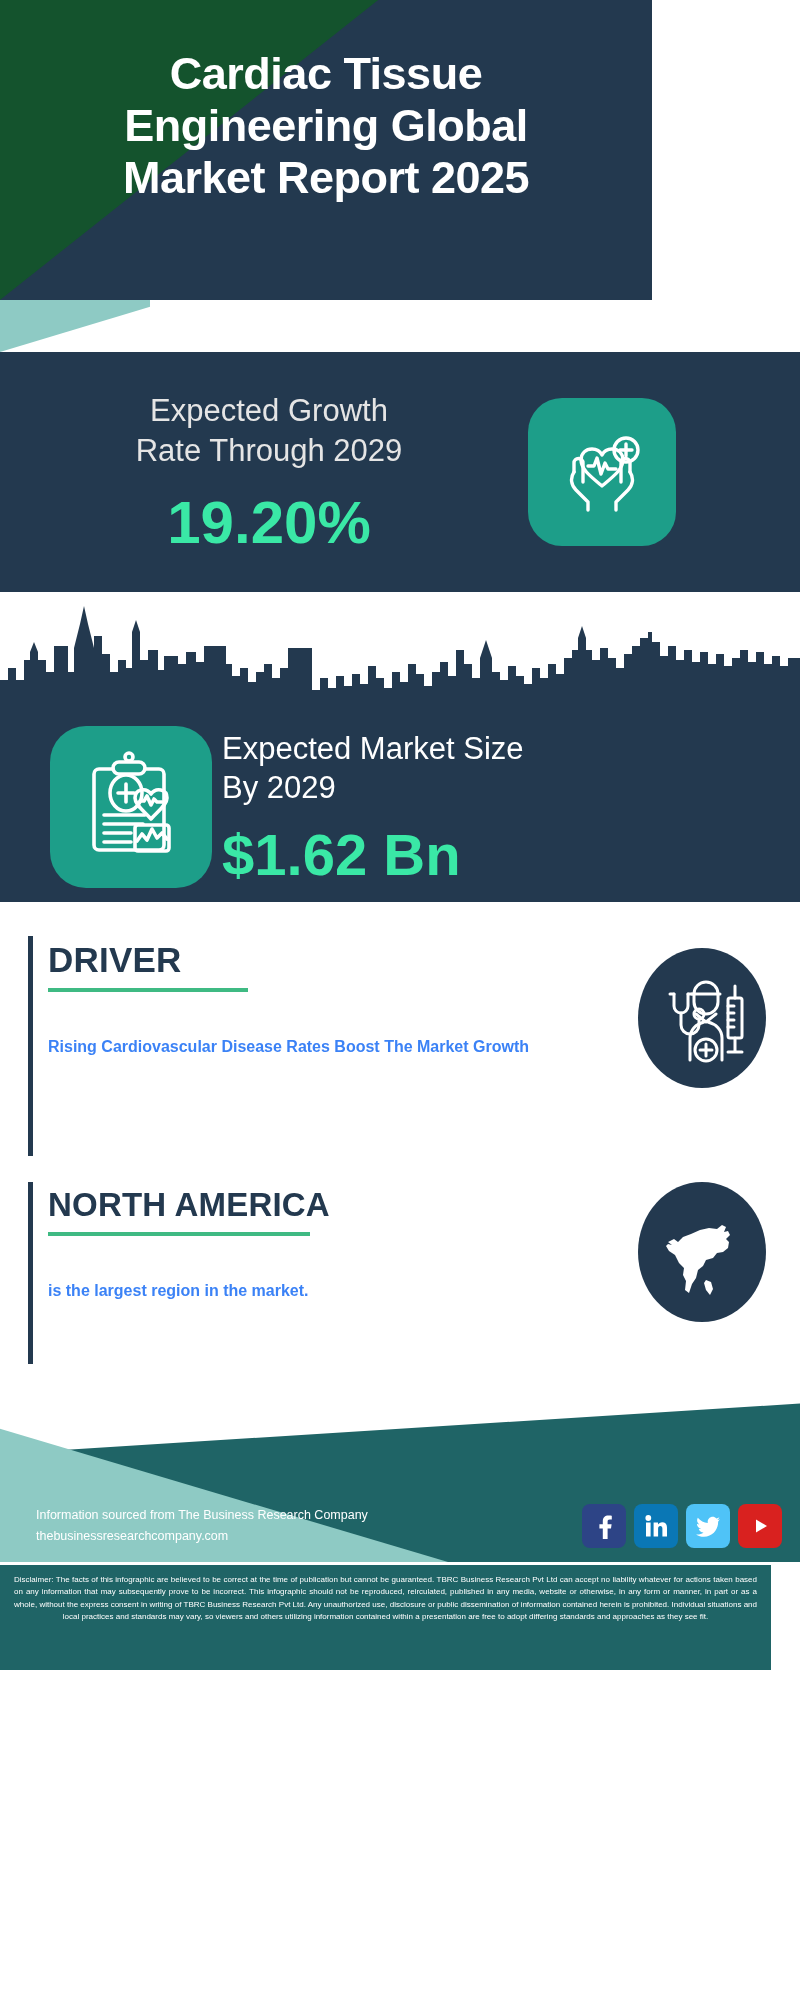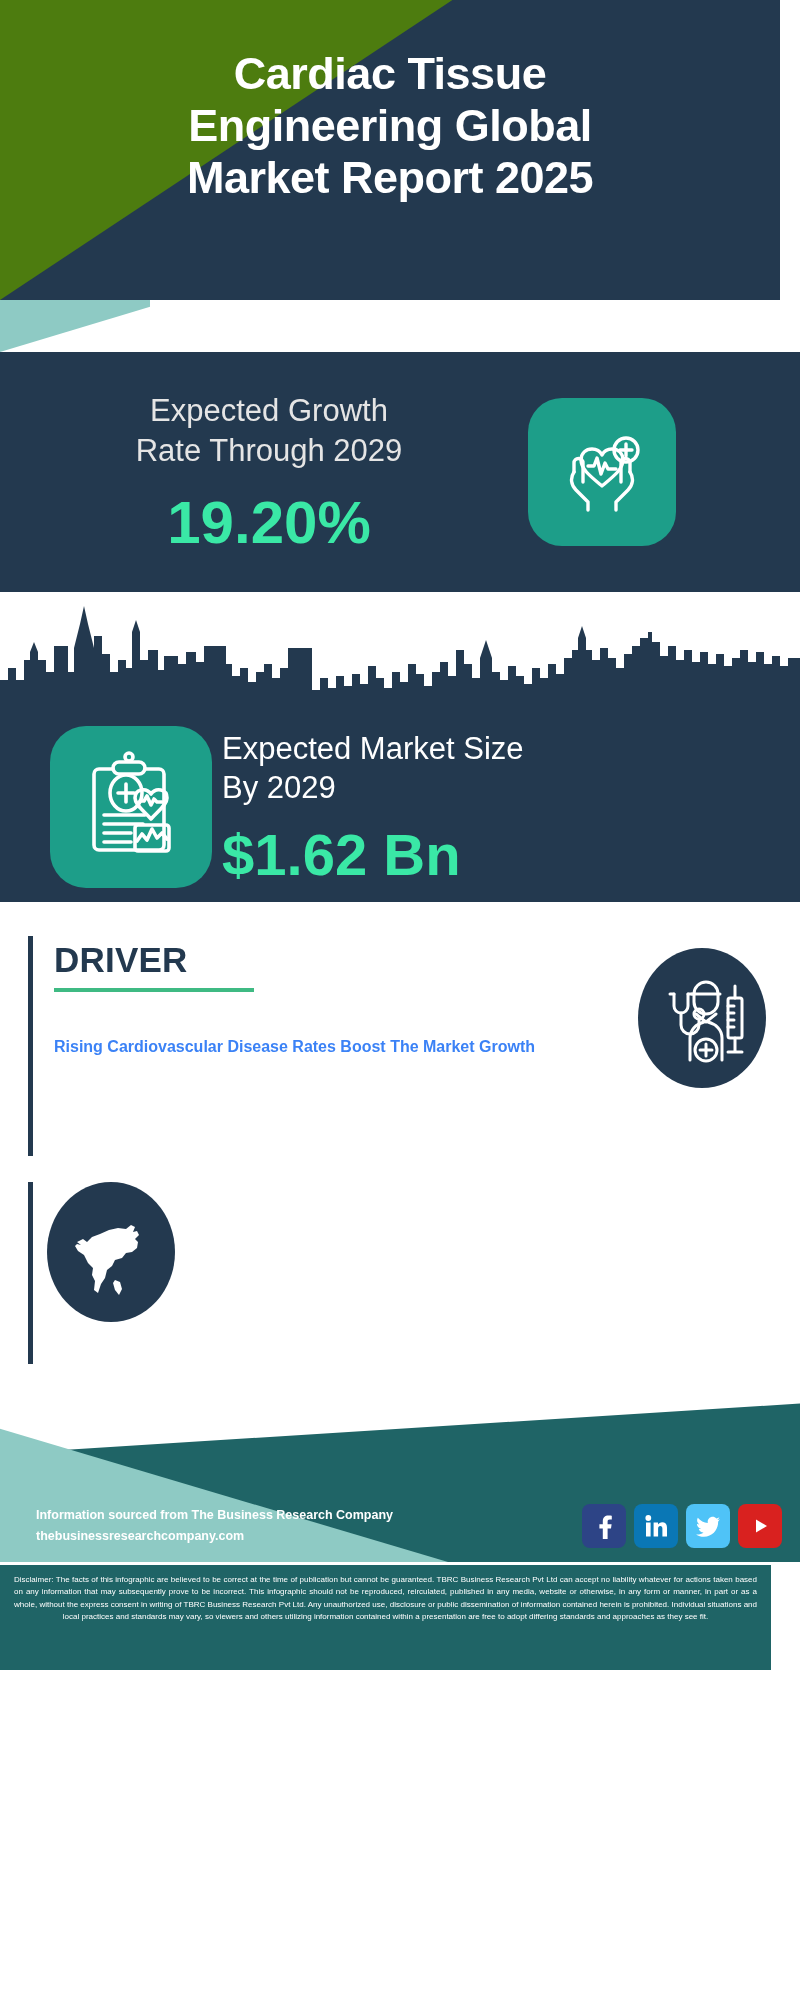--- a/index.html
+++ b/index.html
@@ -7,22 +7,22 @@
   body {
     font-family:"Liberation Sans", sans-serif;
     background:#ffffff;
     width:800px; height:2000px;
     position:relative; overflow:hidden;
   }
   .page { position:relative; width:800px; height:2000px; }
 
   
   .header {
-    position:relative; width:780px; height:300px;
-    background:#4d7c0f; overflow:hidden;
+    position:relative; width:652px; height:300px;
+    background:#14532d; overflow:hidden;
   }
   .header .diag {
     position:absolute; inset:0;
     background:#23394f;
     clip-path:polygon(100% 0, 100% 100%, 0 100%, 58% 0);
   }
   .header-title {
     position:absolute; left:0; right:0; top:48px;
     text-align:center; z-index:5;
     color:#ffffff;
@@ -83,42 +83,42 @@
   .market-label { color:#ffffff; font-size:31px; line-height:1.26; }
   .market-value { color:#3ae8a6; font-size:58px; font-weight:bold; line-height:1.05; margin-top:18px; }
 
   
   .insights { position:relative; width:800px; background:#ffffff; padding:34px 0 0 0; }
   .insight {
     position:relative; display:flex; align-items:flex-start;
     padding:0 34px 0 0;
   }
   .ins-bar { width:5px; background:#23394f; flex:0 0 auto; margin-left:28px; }
-  .ins-body { flex:1; padding-left:21px; padding-top:6px; }
+  .ins-body { flex:1; padding-left:15px; padding-top:6px; }
   .ins-title {
     color:#23394f; font-weight:bold; letter-spacing:0.2px;
     line-height:1.05;
   }
   .ins-title.driver { font-size:35px; }
   .ins-title.region { font-size:33px; }
   .ins-rule { height:4px; background:#3fba83; margin:9px 0 12px 0; }
   .ins-rule.driver { width:200px; }
   .ins-rule.region { width:262px; }
   .ins-desc {
     color:#3b82f6; font-size:16px; font-weight:bold; line-height:1.42;margin-top:44px;
   }
   .ins-circle {
     width:128px; height:140px; border-radius:50%;
     background:#23394f; flex:0 0 auto;
     display:flex; align-items:center; justify-content:center;
     margin-left:14px;
   }
 
   
-  .footer { position:relative; width:800px; height:180px; overflow:hidden; background:#c2410c;font-weight:bold; }
+  .footer { position:relative; width:800px; height:180px; overflow:hidden; background:#c2410c; }
   .f-white { position:absolute; inset:0; background:#ffffff;
     clip-path:polygon(0 0, 100% 0, 100% 28%, 0 72%); }
   .f-teal  { position:absolute; inset:0; background:#1f6466;
     clip-path:polygon(0 40%, 100% 12%, 100% 100%, 0 100%); }
   .f-lightteal { position:absolute; inset:0; background:#8ecac4;
     clip-path:polygon(0 26%, 56% 100%, 0 100%); }
   .f-content {
     position:absolute; left:0; bottom:14px; width:800px;
     display:flex; align-items:center; padding:0 18px 0 36px;
   }
@@ -233,20 +233,25 @@
           <path d="M56 78 v12 M50 84 h12"></path>
           <rect x="78" y="32" width="14" height="40" rx="2"></rect>
           <path d="M85 20 v12 M78 40 h6 M78 47 h6 M78 54 h6 M78 61 h6"></path>
           <path d="M85 72 v14 M78 86 h14"></path>
         </svg>
       </div>
     </div>
 
     <div class="insight" style="min-height:200px; margin-top:14px;">
       <div class="ins-bar" style="height:182px;"></div>
+      <div class="ins-body">
+        <div class="ins-title region">NORTH AMERICA</div>
+        <div class="ins-rule region"></div>
+        <div class="ins-desc" style="max-width:300px;">is the largest region in the market.</div>
+      </div>
       <div class="ins-circle">
         <svg width="104" height="104" viewBox="0 0 104 104">
           <path fill="#ffffff" d="M18 42 l6 -3 l4 3 l5 -5 l8 -3 l9 -4 l9 -2 l8 1 l5 -4 l4 2 l-2 5 l4 -1 l2 4 l-4 4 l3 3 l-1 6 l-5 4 l-6 1 l-4 5 l-7 2 l-3 6 l-5 4 l-2 8 l-4 6 l-3 9 l-4 -3 l1 -9 l-3 -6 l1 -7 l-5 -5 l-4 -8 l-6 -4 l-3 -5 l2 -2 l4 1 Z"></path>
           <path fill="#ffffff" d="M56 80 l5 2 l2 7 l-3 6 l-4 -5 l-2 -7 Z"></path>
         </svg>
       </div>
     </div>
 
   </div>
 

